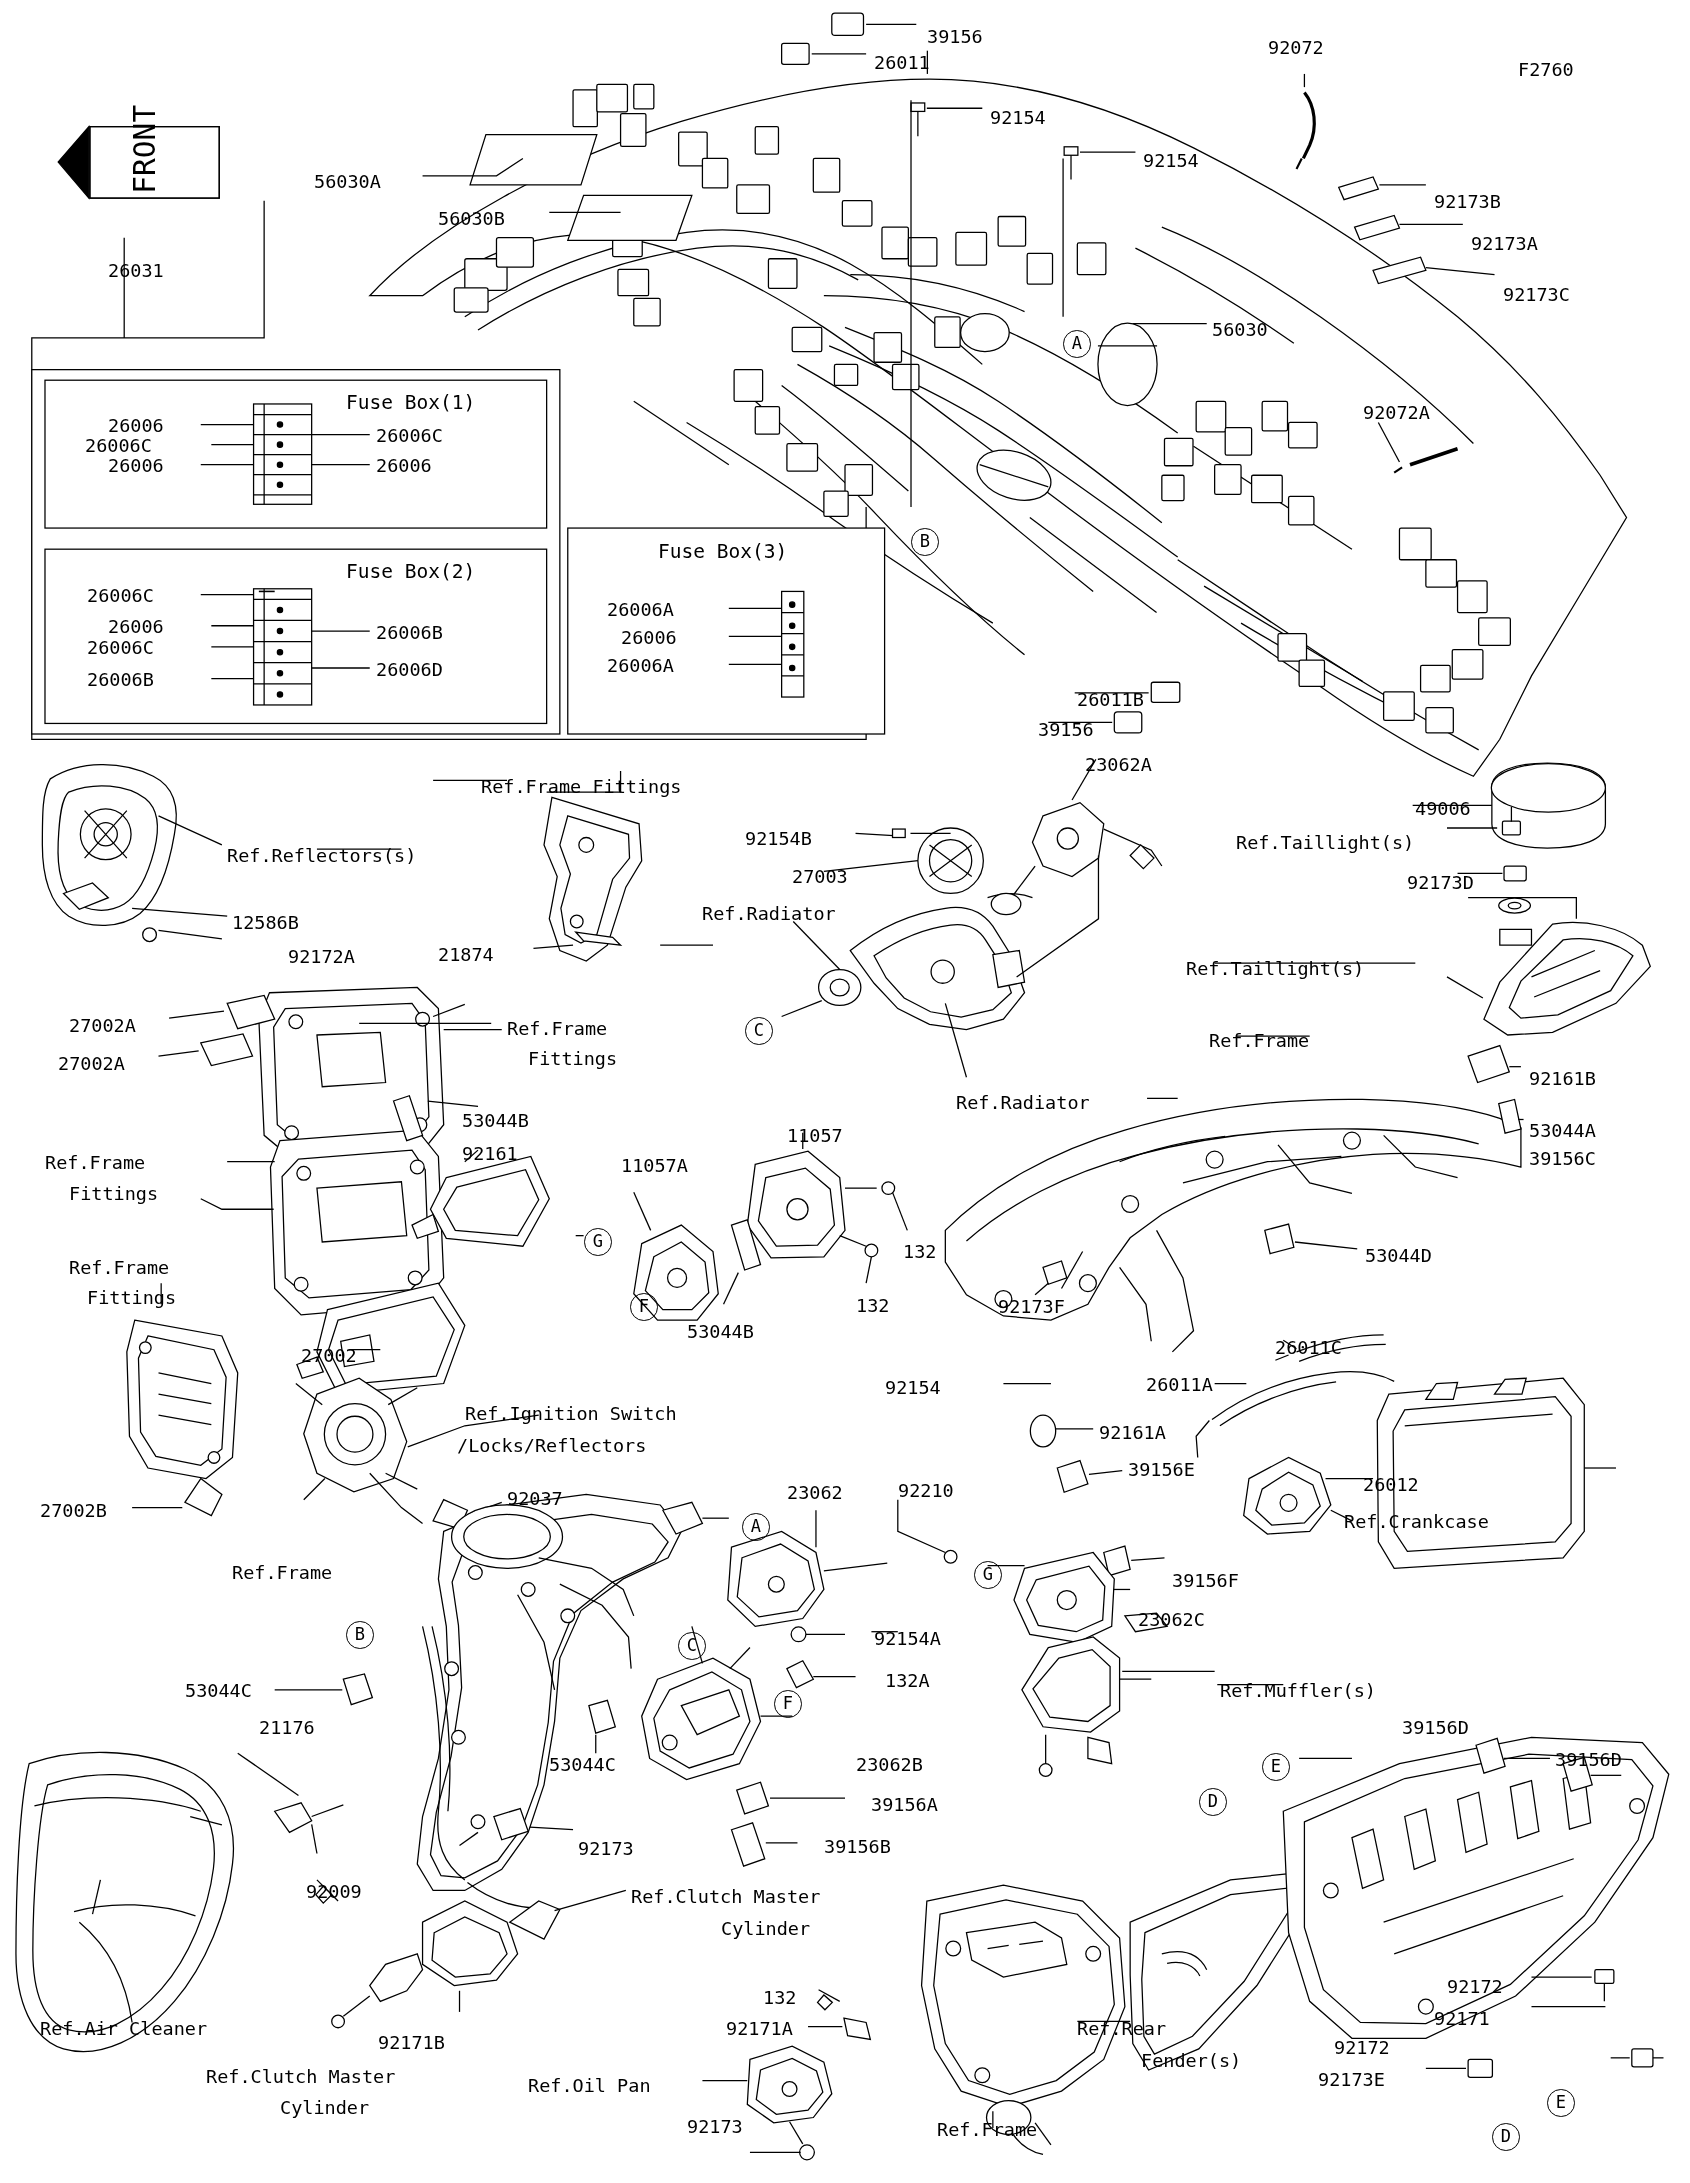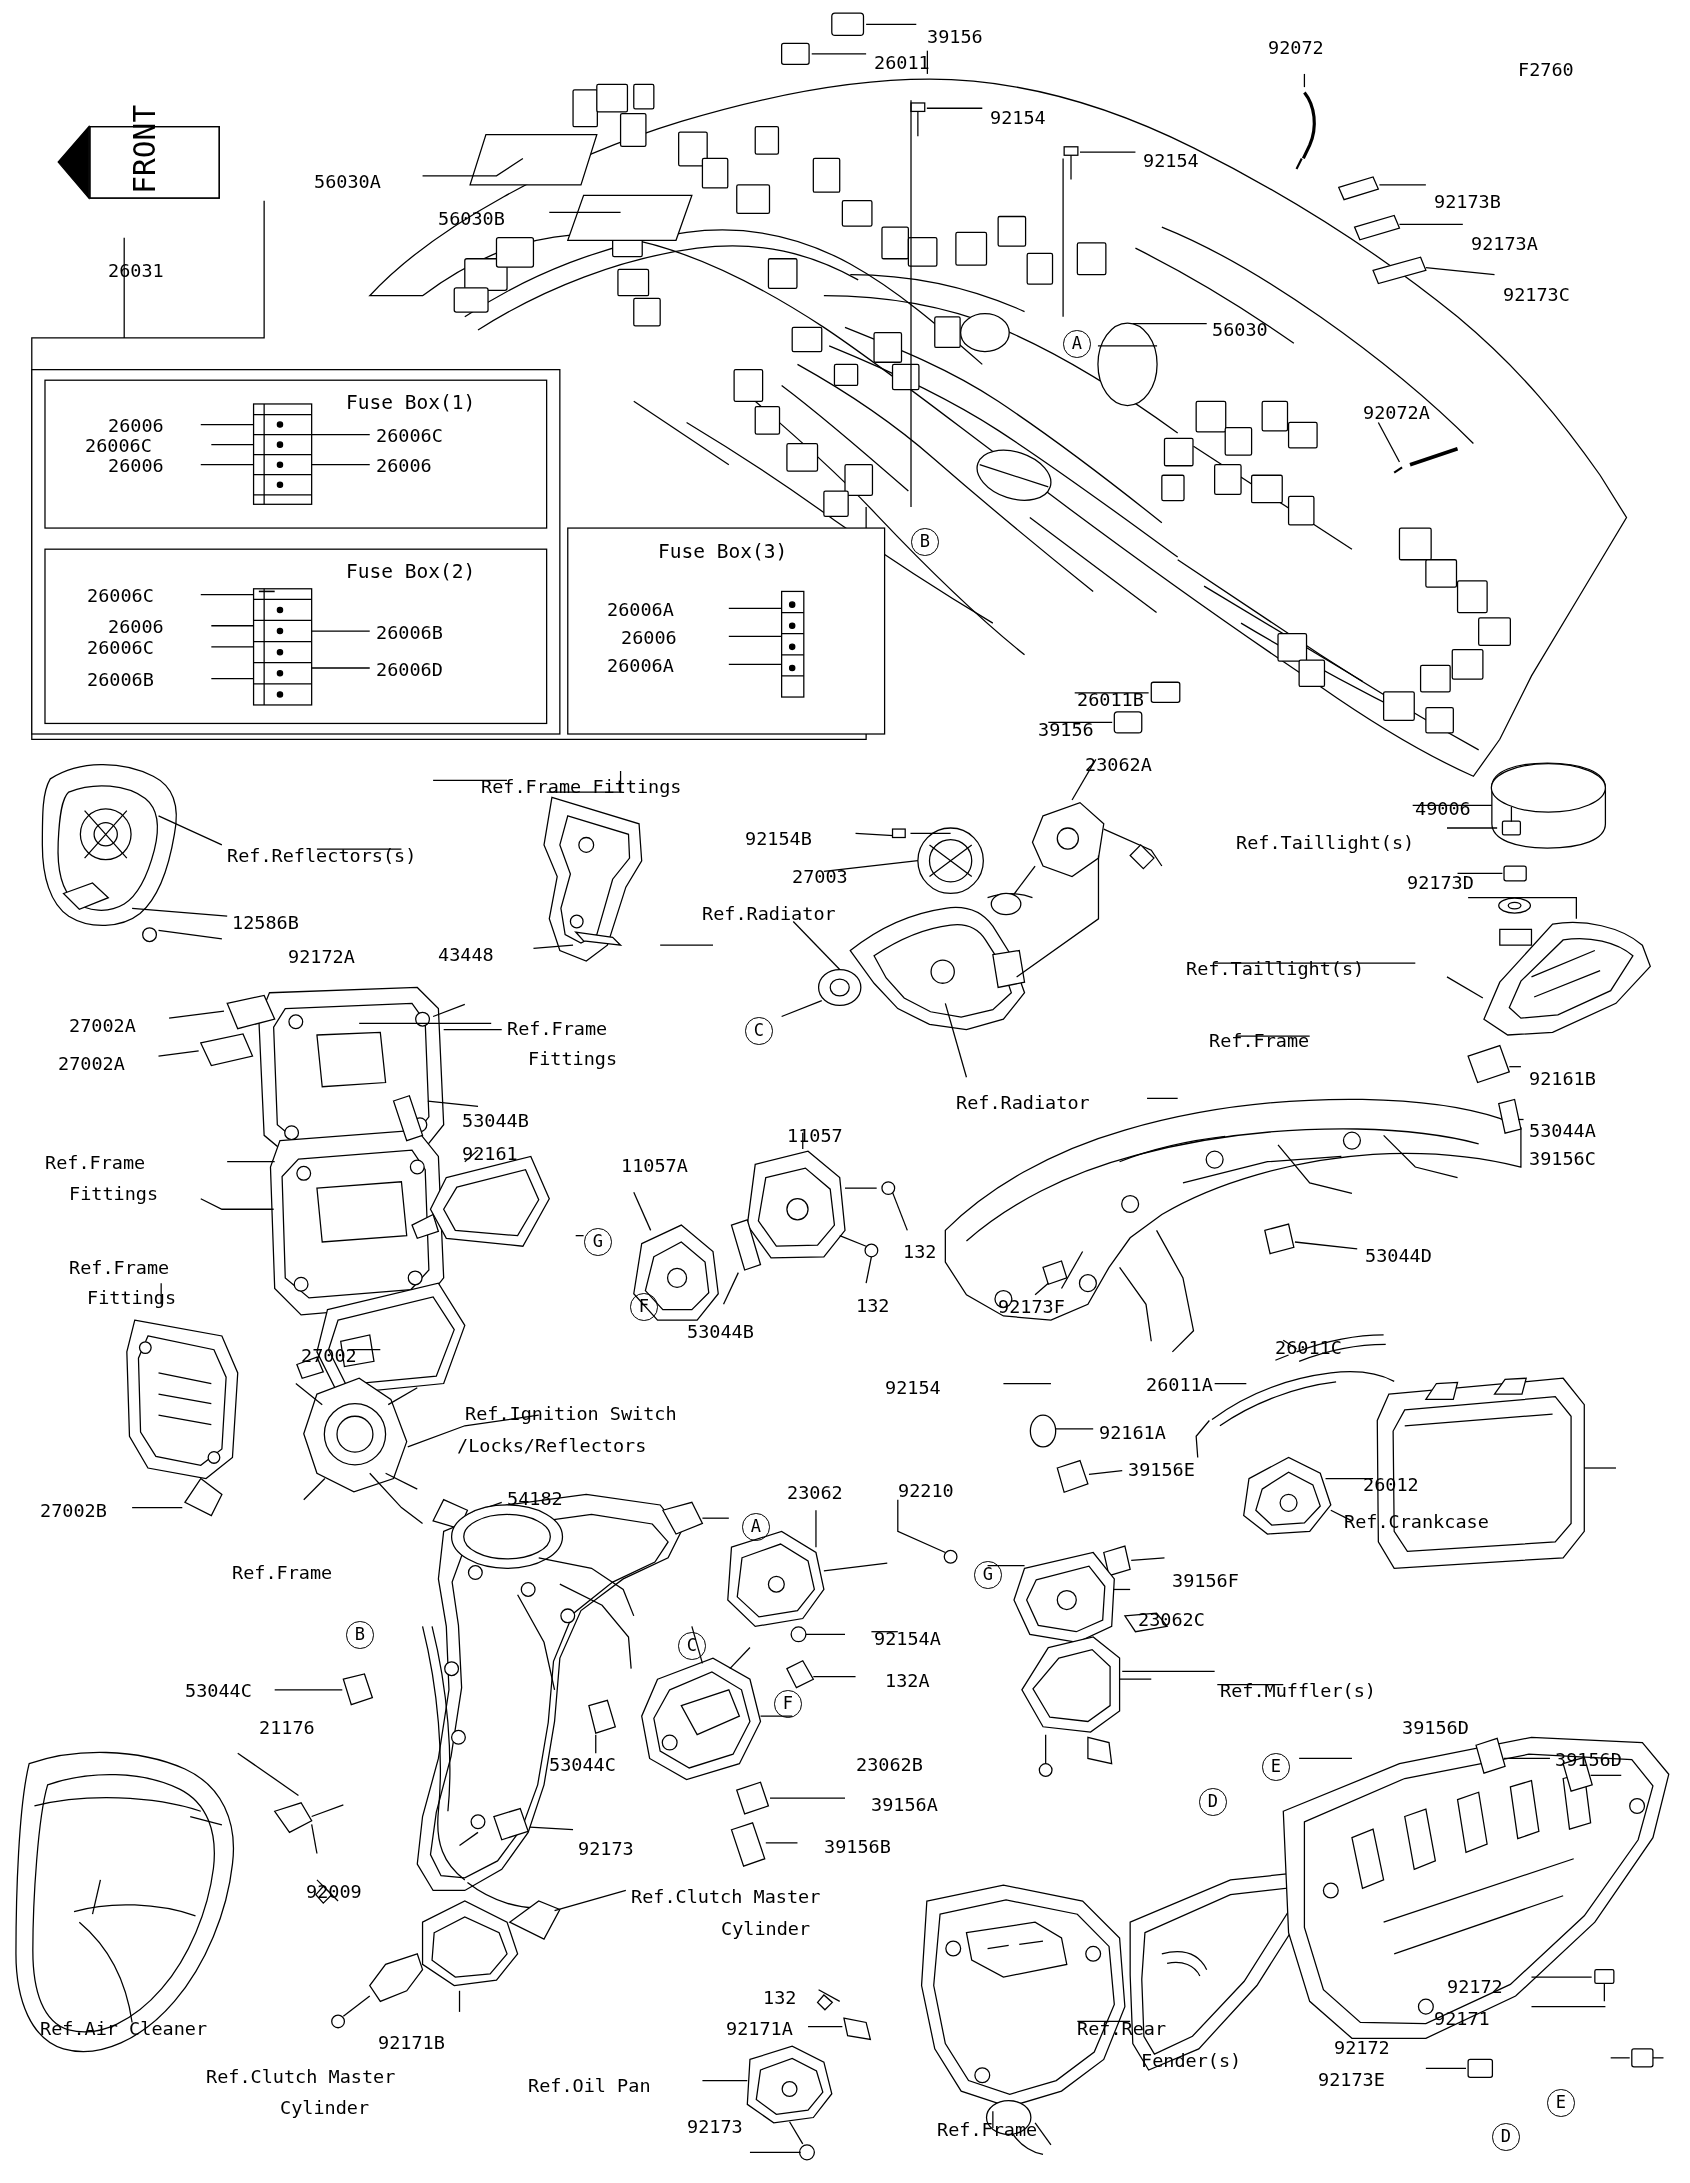--- a/index.html
+++ b/index.html
@@ -714,21 +714,21 @@
     <div class="lbl" style="left: 1415px; top: 797px;">49006</div>
     <div class="lbl" style="left: 1236px; top: 831px;">Ref.Taillight(s)</div>
     <div class="lbl" style="left: 1407px; top: 871px;">92173D</div>
     <div class="lbl" style="left: 745px; top: 827px;">92154B</div>
     <div class="lbl" style="left: 792px; top: 865px;">27003</div>
     <div class="lbl" style="left: 702px; top: 902px;">Ref.Radiator</div>
     <div class="lbl" style="left: 481px; top: 775px;">Ref.Frame Fittings</div>
     <div class="lbl" style="left: 227px; top: 844px;">Ref.Reflectors(s)</div>
     <div class="lbl" style="left: 232px; top: 911px;">12586B</div>
     <div class="lbl" style="left: 288px; top: 945px;">92172A</div>
-    <div class="lbl" style="left: 438px; top: 943px;">43448</div>
+    <div class="lbl" style="left: 438px; top: 943px;">21874</div>
     <div class="lbl" style="left: 1186px; top: 957px;">Ref.Taillight(s)</div>
     <div class="lbl" style="left: 956px; top: 1091px;">Ref.Radiator</div>
     <div class="lbl" style="left: 1209px; top: 1029px;">Ref.Frame</div>
     <div class="lbl" style="left: 1529px; top: 1067px;">92161B</div>
     <div class="lbl" style="left: 1529px; top: 1119px;">53044A</div>
     <div class="lbl" style="left: 1529px; top: 1147px;">39156C</div>
     <div class="lbl" style="left: 69px; top: 1014px;">27002A</div>
     <div class="lbl" style="left: 58px; top: 1052px;">27002A</div>
     <div class="lbl" style="left: 507px; top: 1017px;">Ref.Frame</div>
     <div class="lbl" style="left: 528px; top: 1047px;">Fittings</div>
@@ -747,21 +747,21 @@
     <div class="lbl" style="left: 1365px; top: 1244px;">53044D</div>
     <div class="lbl" style="left: 301px; top: 1344px;">27002</div>
     <div class="lbl" style="left: 1275px; top: 1336px;">26011C</div>
     <div class="lbl" style="left: 885px; top: 1376px;">92154</div>
     <div class="lbl" style="left: 1146px; top: 1373px;">26011A</div>
     <div class="lbl" style="left: 465px; top: 1402px;">Ref.Ignition Switch</div>
     <div class="lbl" style="left: 457px; top: 1434px;">/Locks/Reflectors</div>
     <div class="lbl" style="left: 1099px; top: 1421px;">92161A</div>
     <div class="lbl" style="left: 1331px; top: 1473px; margin-left: 32px;">26012</div>
     <div class="lbl" style="left: 1344px; top: 1510px;">Ref.Crankcase</div>
-    <div class="lbl" style="left: 507px; top: 1487px;">54182</div>
+    <div class="lbl" style="left: 507px; top: 1487px;">92037</div>
     <div class="lbl" style="left: 40px; top: 1499px;">27002B</div>
     <div class="lbl" style="left: 787px; top: 1481px;">23062</div>
     <div class="lbl" style="left: 898px; top: 1479px;">92210</div>
     <div class="lbl" style="left: 1128px; top: 1458px;">39156E</div>
     <div class="lbl" style="left: 1172px; top: 1569px;">39156F</div>
     <div class="lbl" style="left: 1138px; top: 1608px;">23062C</div>
     <div class="lbl" style="left: 232px; top: 1561px;">Ref.Frame</div>
     <div class="lbl" style="left: 874px; top: 1627px;">92154A</div>
     <div class="lbl" style="left: 885px; top: 1669px;">132A</div>
     <div class="lbl" style="left: 185px; top: 1679px;">53044C</div>

